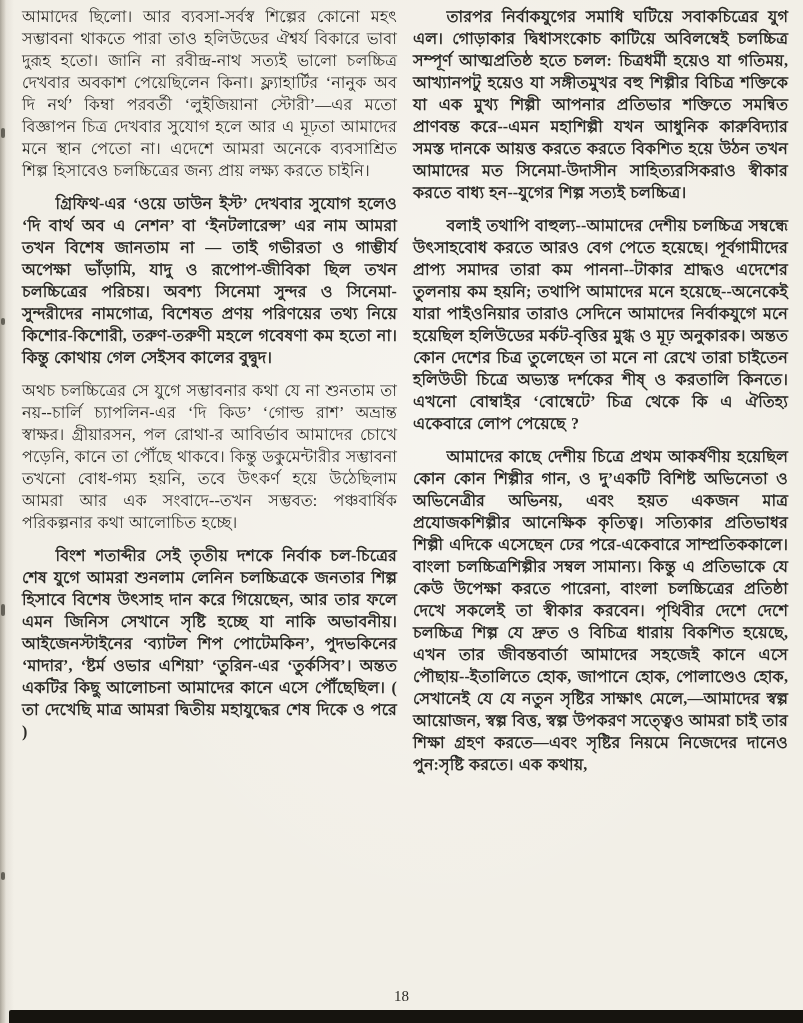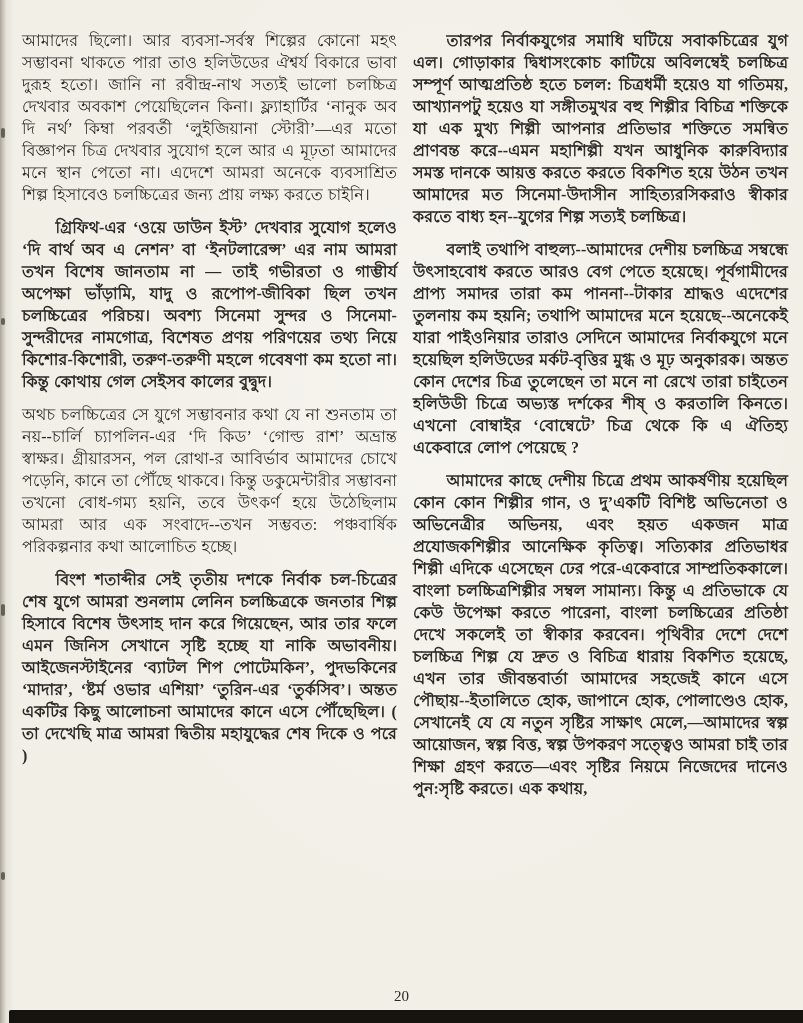--- a/index.html
+++ b/index.html
@@ -40,21 +40,21 @@
   .speck-d{top:872px;height:8px;}
   .bottom-scan-bar{
     position:absolute;
     left:9px;right:0;bottom:0;
     height:13px;
     background:#16140f;
     border-radius:2px 0 0 0;
   }
   .text-area{
     position:absolute;
-    left:22px;top:30px;
+    left:22px;top:6px;
     width:766px;
     display:flex;
     gap:16px;
   }
   .col{
     flex:1 1 0;
     text-align:justify;
     font-size:16px;
     line-height:22px;
     letter-spacing:0.1px;
@@ -92,17 +92,17 @@
       <p class="flush">অথচ চলচ্চিত্রের সে যুগে সম্ভাবনার কথা যে না শুনতাম তা নয়--চার্লি চ্যাপলিন-এর ‘দি কিড’ ‘গোল্ড রাশ’ অভ্রান্ত স্বাক্ষর। গ্রীয়ারসন, পল রোথা-র আবির্ভাব আমাদের চোখে পড়েনি, কানে তা পৌঁছে থাকবে। কিন্তু ডকুমেন্টারীর সম্ভাবনা তখনো বোধ-গম্য হয়নি, তবে উৎকর্ণ হয়ে উঠেছিলাম আমরা আর এক সংবাদে--তখন সম্ভবত: পঞ্চবার্ষিক পরিকল্পনার কথা আলোচিত হচ্ছে।</p>
       <p class="indent">বিংশ শতাব্দীর সেই তৃতীয় দশকে নির্বাক চল-চিত্রের শেষ যুগে আমরা শুনলাম লেনিন চলচ্চিত্রকে জনতার শিল্প হিসাবে বিশেষ উৎসাহ দান করে গিয়েছেন, আর তার ফলে এমন জিনিস সেখানে সৃষ্টি হচ্ছে যা নাকি অভাবনীয়। আইজেনস্টাইনের ‘ব্যাটল শিপ পোটেমকিন’, পুদভকিনের ‘মাদার’, ‘ষ্টর্ম ওভার এশিয়া’ ‘তুরিন-এর ‘তুর্কসিব’। অন্তত একটির কিছু আলোচনা আমাদের কানে এসে পৌঁছেছিল। ( তা দেখেছি মাত্র আমরা দ্বিতীয় মহাযুদ্ধের শেষ দিকে ও পরে )</p>
     </div>
     <div class="col">
       <p class="indent">তারপর নির্বাকযুগের সমাধি ঘটিয়ে সবাকচিত্রের যুগ এল। গোড়াকার দ্বিধাসংকোচ কাটিয়ে অবিলম্বেই চলচ্চিত্র সম্পূর্ণ আত্মপ্রতিষ্ঠ হতে চলল: চিত্রধর্মী হয়েও যা গতিময়, আখ্যানপটু হয়েও যা সঙ্গীতমুখর বহু শিল্পীর বিচিত্র শক্তিকে যা এক মুখ্য শিল্পী আপনার প্রতিভার শক্তিতে সমন্বিত প্রাণবন্ত করে--এমন মহাশিল্পী যখন আধুনিক কারুবিদ্যার সমস্ত দানকে আয়ত্ত করতে করতে বিকশিত হয়ে উঠন তখন আমাদের মত সিনেমা-উদাসীন সাহিত্যরসিকরাও স্বীকার করতে বাধ্য হন--যুগের শিল্প সত্যই চলচ্চিত্র।</p>
       <p class="indent">বলাই তথাপি বাহুল্য--আমাদের দেশীয় চলচ্চিত্র সম্বন্ধে উৎসাহবোধ করতে আরও বেগ পেতে হয়েছে। পূর্বগামীদের প্রাপ্য সমাদর তারা কম পাননা--টাকার শ্রাদ্ধও এদেশের তুলনায় কম হয়নি; তথাপি আমাদের মনে হয়েছে--অনেকেই যারা পাইওনিয়ার তারাও সেদিনে আমাদের নির্বাকযুগে মনে হয়েছিল হলিউডের মর্কট-বৃত্তির মুগ্ধ ও মূঢ় অনুকারক। অন্তত কোন দেশের চিত্র তুলেছেন তা মনে না রেখে তারা চাইতেন হলিউডী চিত্রে অভ্যস্ত দর্শকের শীষ্ ও করতালি কিনতে। এখনো বোম্বাইর ‘বোম্বেটে’ চিত্র থেকে কি এ ঐতিহ্য একেবারে লোপ পেয়েছে ?</p>
       <p class="indent">আমাদের কাছে দেশীয় চিত্রে প্রথম আকর্ষণীয় হয়েছিল কোন কোন শিল্পীর গান, ও দু’একটি বিশিষ্ট অভিনেতা ও অভিনেত্রীর অভিনয়, এবং হয়ত একজন মাত্র প্রযোজকশিল্পীর আনেক্ষিক কৃতিত্ব। সত্যিকার প্রতিভাধর শিল্পী এদিকে এসেছেন ঢের পরে-একেবারে সাম্প্রতিককালে। বাংলা চলচ্চিত্রশিল্পীর সম্বল সামান্য। কিন্তু এ প্রতিভাকে যে কেউ উপেক্ষা করতে পারেনা, বাংলা চলচ্চিত্রের প্রতিষ্ঠা দেখে সকলেই তা স্বীকার করবেন। পৃথিবীর দেশে দেশে চলচ্চিত্র শিল্প যে দ্রুত ও বিচিত্র ধারায় বিকশিত হয়েছে, এখন তার জীবন্তবার্তা আমাদের সহজেই কানে এসে পৌছায়--ইতালিতে হোক, জাপানে হোক, পোলাণ্ডেও হোক, সেখানেই যে যে নতুন সৃষ্টির সাক্ষাৎ মেলে,—আমাদের স্বল্প আয়োজন, স্বল্প বিত্ত, স্বল্প উপকরণ সত্ত্বেও আমরা চাই তার শিক্ষা গ্রহণ করতে—এবং সৃষ্টির নিয়মে নিজেদের দানেও পুন:সৃষ্টি করতে। এক কথায়,</p>
     </div>
   </div>
 
-  <div class="page-number">20</div>
+  <div class="page-number">18</div>
 
   <div class="bottom-scan-bar"></div>
 
 </div>
 
 </body></html>

